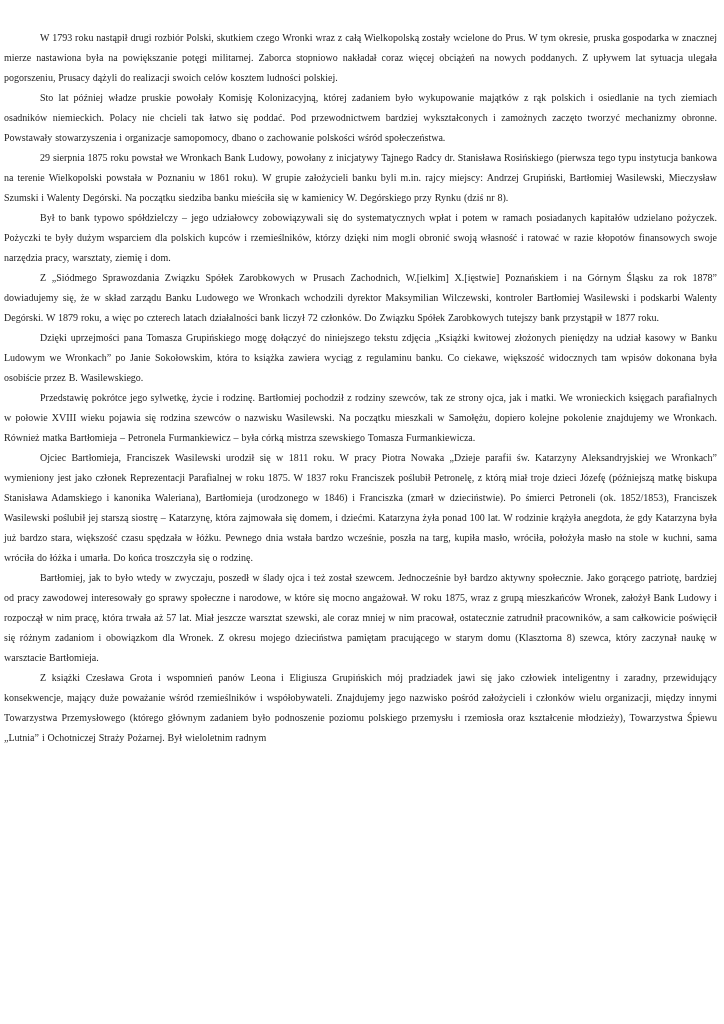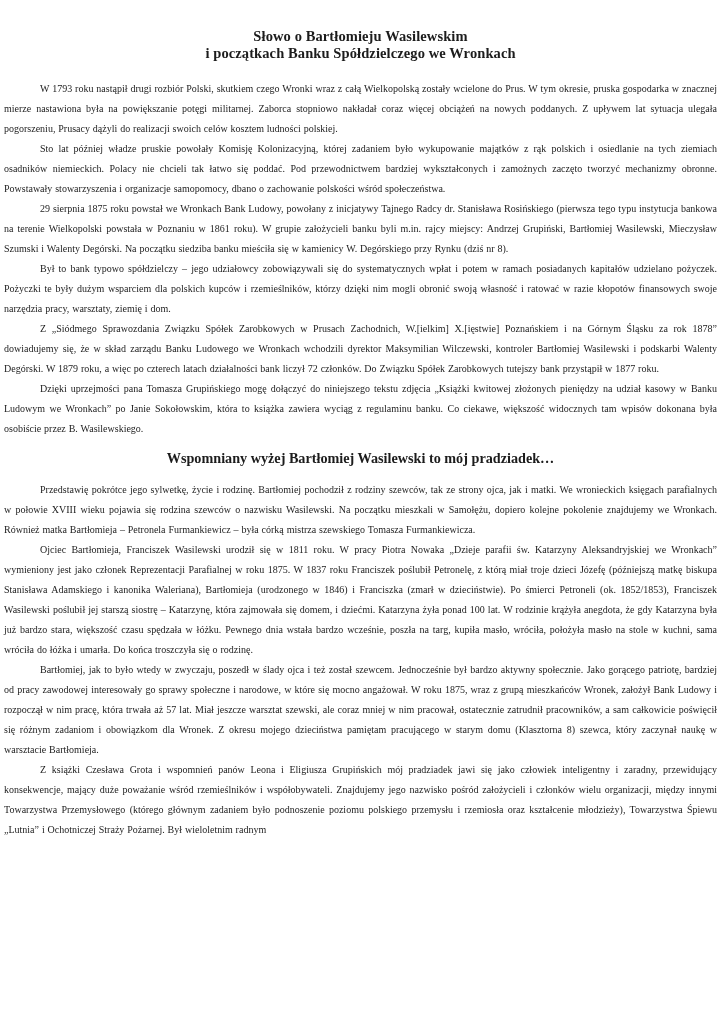--- a/index.html
+++ b/index.html
@@ -47,32 +47,27 @@
     font-size: 14.2px;
     font-weight: 700;
     line-height: 17.3px;
   }
 </style>
 </head>
 <body>
 
 <div class="page">
 
-  <h1 class="doc-title">
-    <span class="title-line">Słowo o Bartłomieju Wasilewskim</span>
-    <span class="title-line">i początkach Banku Spółdzielczego we Wronkach</span>
-  </h1>
 
   <p class="body-para">W 1793 roku nastąpił drugi rozbiór Polski, skutkiem czego Wronki wraz z całą Wielkopolską zostały wcielone do Prus. W tym okresie, pruska gospodarka w znacznej mierze nastawiona była na powiększanie potęgi militarnej. Zaborca stopniowo nakładał coraz więcej obciążeń na nowych poddanych. Z upływem lat sytuacja ulegała pogorszeniu, Prusacy dążyli do realizacji swoich celów kosztem ludności polskiej.</p>
   <p class="body-para">Sto lat później władze pruskie powołały Komisję Kolonizacyjną, której zadaniem było wykupowanie majątków z rąk polskich i osiedlanie na tych ziemiach osadników niemieckich. Polacy nie chcieli tak łatwo się poddać. Pod przewodnictwem bardziej wykształconych i zamożnych zaczęto tworzyć mechanizmy obronne. Powstawały stowarzyszenia i organizacje samopomocy, dbano o zachowanie polskości wśród społeczeństwa.</p>
   <p class="body-para">29 sierpnia 1875 roku powstał we Wronkach Bank Ludowy, powołany z inicjatywy Tajnego Radcy dr. Stanisława Rosińskiego (pierwsza tego typu instytucja bankowa na terenie Wielkopolski powstała w Poznaniu w 1861 roku). W grupie założycieli banku byli m.in. rajcy miejscy: Andrzej Grupiński, Bartłomiej Wasilewski, Mieczysław Szumski i Walenty Degórski. Na początku siedziba banku mieściła się w kamienicy W. Degórskiego przy Rynku (dziś nr 8).</p>
   <p class="body-para">Był to bank typowo spółdzielczy – jego udziałowcy zobowiązywali się do systematycznych wpłat i potem w ramach posiadanych kapitałów udzielano pożyczek. Pożyczki te były dużym wsparciem dla polskich kupców i rzemieślników, którzy dzięki nim mogli obronić swoją własność i ratować w razie kłopotów finansowych swoje narzędzia pracy, warsztaty, ziemię i dom.</p>
   <p class="body-para">Z „Siódmego Sprawozdania Związku Spółek Zarobkowych w Prusach Zachodnich, W.[ielkim] X.[ięstwie] Poznańskiem i na Górnym Śląsku za rok 1878” dowiadujemy się, że w skład zarządu Banku Ludowego we Wronkach wchodzili dyrektor Maksymilian Wilczewski, kontroler Bartłomiej Wasilewski i podskarbi Walenty Degórski. W 1879 roku, a więc po czterech latach działalności bank liczył 72 członków. Do Związku Spółek Zarobkowych tutejszy bank przystąpił w 1877 roku.</p>
   <p class="body-para">Dzięki uprzejmości pana Tomasza Grupińskiego mogę dołączyć do niniejszego tekstu zdjęcia „Książki kwitowej złożonych pieniędzy na udział kasowy w Banku Ludowym we Wronkach” po Janie Sokołowskim, która to książka zawiera wyciąg z regulaminu banku. Co ciekawe, większość widocznych tam wpisów dokonana była osobiście przez B. Wasilewskiego.</p>
 
-  <h2 class="section-heading">Wspomniany wyżej Bartłomiej Wasilewski to mój pradziadek…</h2>
 
   <p class="body-para">Przedstawię pokrótce jego sylwetkę, życie i rodzinę. Bartłomiej pochodził z rodziny szewców, tak ze strony ojca, jak i matki. We wronieckich księgach parafialnych w połowie XVIII wieku pojawia się rodzina szewców o nazwisku Wasilewski. Na początku mieszkali w Samołężu, dopiero kolejne pokolenie znajdujemy we Wronkach. Również matka Bartłomieja – Petronela Furmankiewicz – była córką mistrza szewskiego Tomasza Furmankiewicza.</p>
   <p class="body-para">Ojciec Bartłomieja, Franciszek Wasilewski urodził się w 1811 roku. W pracy Piotra Nowaka „Dzieje parafii św. Katarzyny Aleksandryjskiej we Wronkach” wymieniony jest jako członek Reprezentacji Parafialnej w roku 1875. W 1837 roku Franciszek poślubił Petronelę, z którą miał troje dzieci Józefę (późniejszą matkę biskupa Stanisława Adamskiego i kanonika Waleriana), Bartłomieja (urodzonego w 1846) i Franciszka (zmarł w dzieciństwie). Po śmierci Petroneli (ok. 1852/1853), Franciszek Wasilewski poślubił jej starszą siostrę – Katarzynę, która zajmowała się domem, i dziećmi. Katarzyna żyła ponad 100 lat. W rodzinie krążyła anegdota, że gdy Katarzyna była już bardzo stara, większość czasu spędzała w łóżku. Pewnego dnia wstała bardzo wcześnie, poszła na targ, kupiła masło, wróciła, położyła masło na stole w kuchni, sama wróciła do łóżka i umarła. Do końca troszczyła się o rodzinę.</p>
   <p class="body-para">Bartłomiej, jak to było wtedy w zwyczaju, poszedł w ślady ojca i też został szewcem. Jednocześnie był bardzo aktywny społecznie. Jako gorącego patriotę, bardziej od pracy zawodowej interesowały go sprawy społeczne i narodowe, w które się mocno angażował. W roku 1875, wraz z grupą mieszkańców Wronek, założył Bank Ludowy i rozpoczął w nim pracę, która trwała aż 57 lat. Miał jeszcze warsztat szewski, ale coraz mniej w nim pracował, ostatecznie zatrudnił pracowników, a sam całkowicie poświęcił się różnym zadaniom i obowiązkom dla Wronek. Z okresu mojego dzieciństwa pamiętam pracującego w starym domu (Klasztorna 8) szewca, który zaczynał naukę w warsztacie Bartłomieja.</p>
   <p class="body-para">Z książki Czesława Grota i wspomnień panów Leona i Eligiusza Grupińskich mój pradziadek jawi się jako człowiek inteligentny i zaradny, przewidujący konsekwencje, mający duże poważanie wśród rzemieślników i współobywateli. Znajdujemy jego nazwisko pośród założycieli i członków wielu organizacji, między innymi Towarzystwa Przemysłowego (którego głównym zadaniem było podnoszenie poziomu polskiego przemysłu i rzemiosła oraz kształcenie młodzieży), Towarzystwa Śpiewu „Lutnia” i Ochotniczej Straży Pożarnej. Był wieloletnim radnym</p>
 
 </div>
 
 </body></html>

